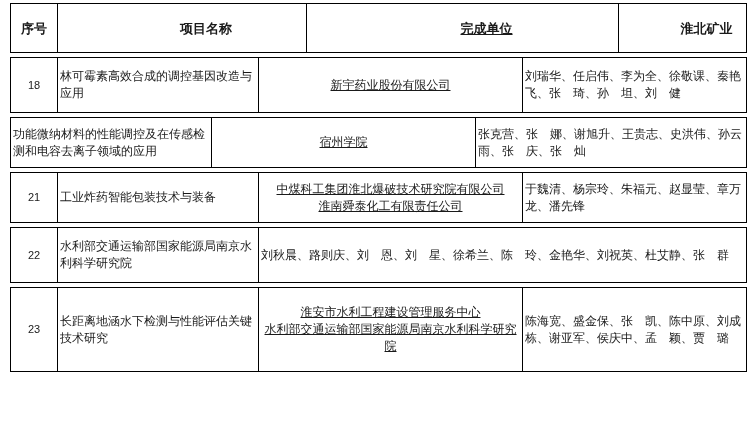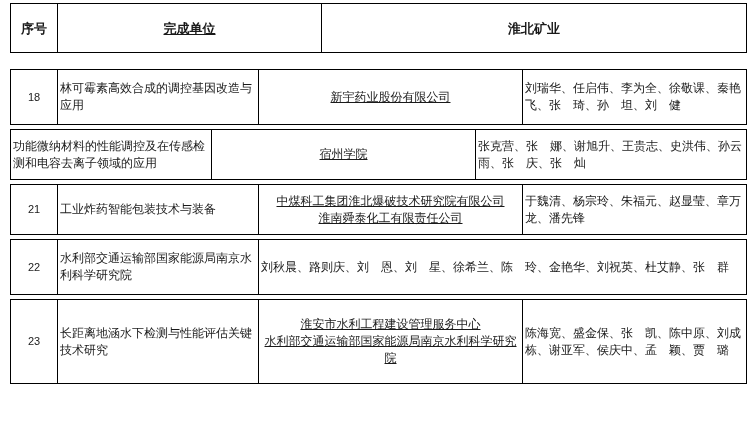--- a/index.html
+++ b/index.html
@@ -25,22 +25,22 @@
     width: 737px;
   }
   .row {
     display: flex;
     align-items: stretch;
     border: 1px solid #000000;
     background: #ffffff;
     box-sizing: border-box;
   }
   
-  .table > .row:nth-child(1) { min-height: 50px; }
-  .table > .row:nth-child(2) { min-height: 56px; margin-top: 12px; }
+  .table > .row:nth-child(1) { min-height: 50px; gap: 48px; }
+  .table > .row:nth-child(2) { min-height: 56px; }
   .table > .row:nth-child(3) { min-height: 51px; }
   .table > .row:nth-child(4) { min-height: 51px; }
   .table > .row:nth-child(5) { min-height: 56px; }
   .table > .row:nth-child(6) { min-height: 85px; }
   .table > .row:nth-child(7) { min-height: 60px; }
   .cell {
     box-sizing: border-box;
     font-size: 12px;
     line-height: 17px;
     display: flex;
@@ -84,20 +84,21 @@
     flex-direction: row;
   }
 </style>
 </head>
 <body>
 
 <div class="page">
   <div class="table" id="table">
     <div class="row header-row">
       <div class="cell no">序号</div>
+      <div class="cell project">项目名称</div>
       <div class="cell unit">完成单位</div>
       <div class="cell people">淮北矿业</div>
     </div>
   <div class="row">
     <div class="cell no">18</div>
     <div class="cell project">林可霉素高效合成的调控基因改造与应用</div>
     <div class="cell unit">
           <div>新宇药业股份有限公司</div>
         </div>
     <div class="cell people">刘瑞华、任启伟、李为全、徐敬课、秦艳飞、张　琦、孙　坦、刘　健</div>

